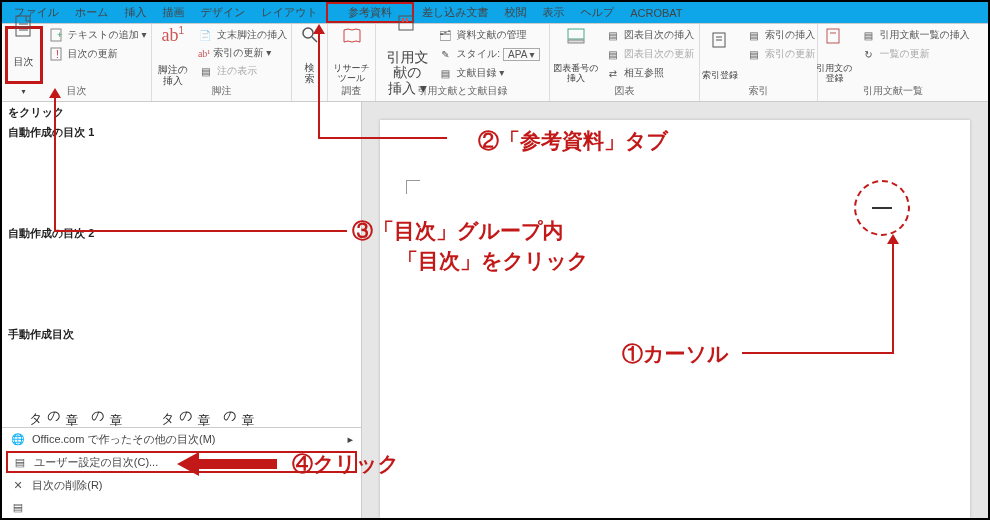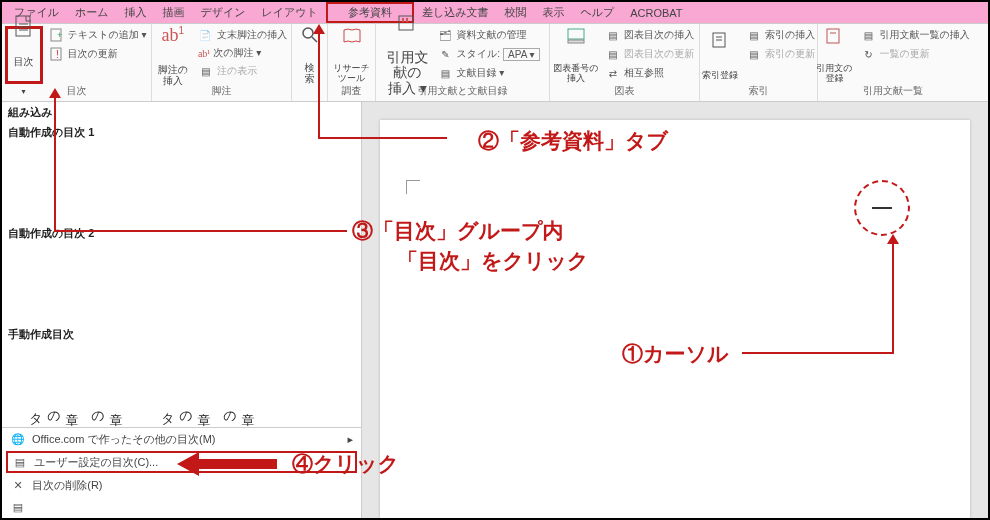--- a/index.html
+++ b/index.html
@@ -1,17 +1,17 @@
 <!DOCTYPE html>
 <html><head>
 <meta charset="utf-8">
 <style>
 *{margin:0;padding:0;box-sizing:border-box;font-family:"Meiryo","Yu Gothic",sans-serif}
 body{width:990px;height:520px;background:#fff;border:2px solid #000;position:relative;overflow:hidden;font-size:11px;color:#444}
-.tabs{display:flex;height:22px;border-bottom:1px solid #ccc;background:#f9a8d4;align-items:center;padding-left:4px}
+.tabs{display:flex;height:22px;border-bottom:1px solid #ccc;background:#0ea5e9;align-items:center;padding-left:4px}
 .tab{padding:2px 8px;cursor:pointer;font-size:11px;color:#444}
 .tab.active{color:#444}
 .tab.hl{border:2px solid #c21818;padding:1px 20px}
 .ribbon{display:flex;height:78px;border-bottom:1px solid #ccc;background:#fafafa}
 .group{border-right:1px solid #ddd;display:flex;flex-direction:column;align-items:center;padding:2px 6px;position:relative;justify-content:space-between}
 .group-label{font-size:10px;color:#666;text-align:center;width:100%;padding-bottom:2px}
 .group-body{display:flex;gap:4px;align-items:flex-start;flex:1}
 .bigbtn{display:flex;flex-direction:column;align-items:center;justify-content:center;width:38px;height:58px;font-size:10px;text-align:center;gap:18px}
 .bigbtn.hl{border:3px solid #c21818}
 .smallbtn{display:flex;align-items:center;gap:3px;font-size:10px;padding:1px 2px;white-space:nowrap;color:#555}
@@ -107,21 +107,21 @@
         <span style="white-space:pre-line;line-height:1.1">脚注の
 挿入</span>
       </div>
       <div class="col">
         <div class="smallbtn">
             <span class="ico">📄</span>
             <span>文末脚注の挿入</span>
           </div>
         <div class="smallbtn">
             <span style="color:#c55;font-family:serif">ab¹</span>
-            <span>次の脚注 ▾</span>
+            <span>索引の更新 ▾</span>
           </div>
         <div class="smallbtn dis">
             <span class="ico">▤</span>
             <span>注の表示</span>
           </div>
       </div>
     </div>
     <div class="group-label">脚注</div>
   </div>
 
@@ -261,21 +261,21 @@
             <span>一覧の更新</span>
           </div>
       </div>
     </div>
     <div class="group-label">引用文献一覧</div>
   </div>
 </div>
 
 <div class="lower">
   <div class="gallery">
-    <div class="gal-hdr">組み込み</div>
+    <div class="gal-hdr">をクリック</div>
     <div class="gal-item-hdr">自動作成の目次 1</div>
     <div class="gal-preview">
       <span class="vtxt" style="white-space:pre">見
 出</span>
       <span class="vtxt">見</span>
     </div>
     <div class="gal-item-hdr">自動作成の目次 2</div>
     <div class="gal-preview">
       <span class="vtxt" style="white-space:pre">見
 出</span>

